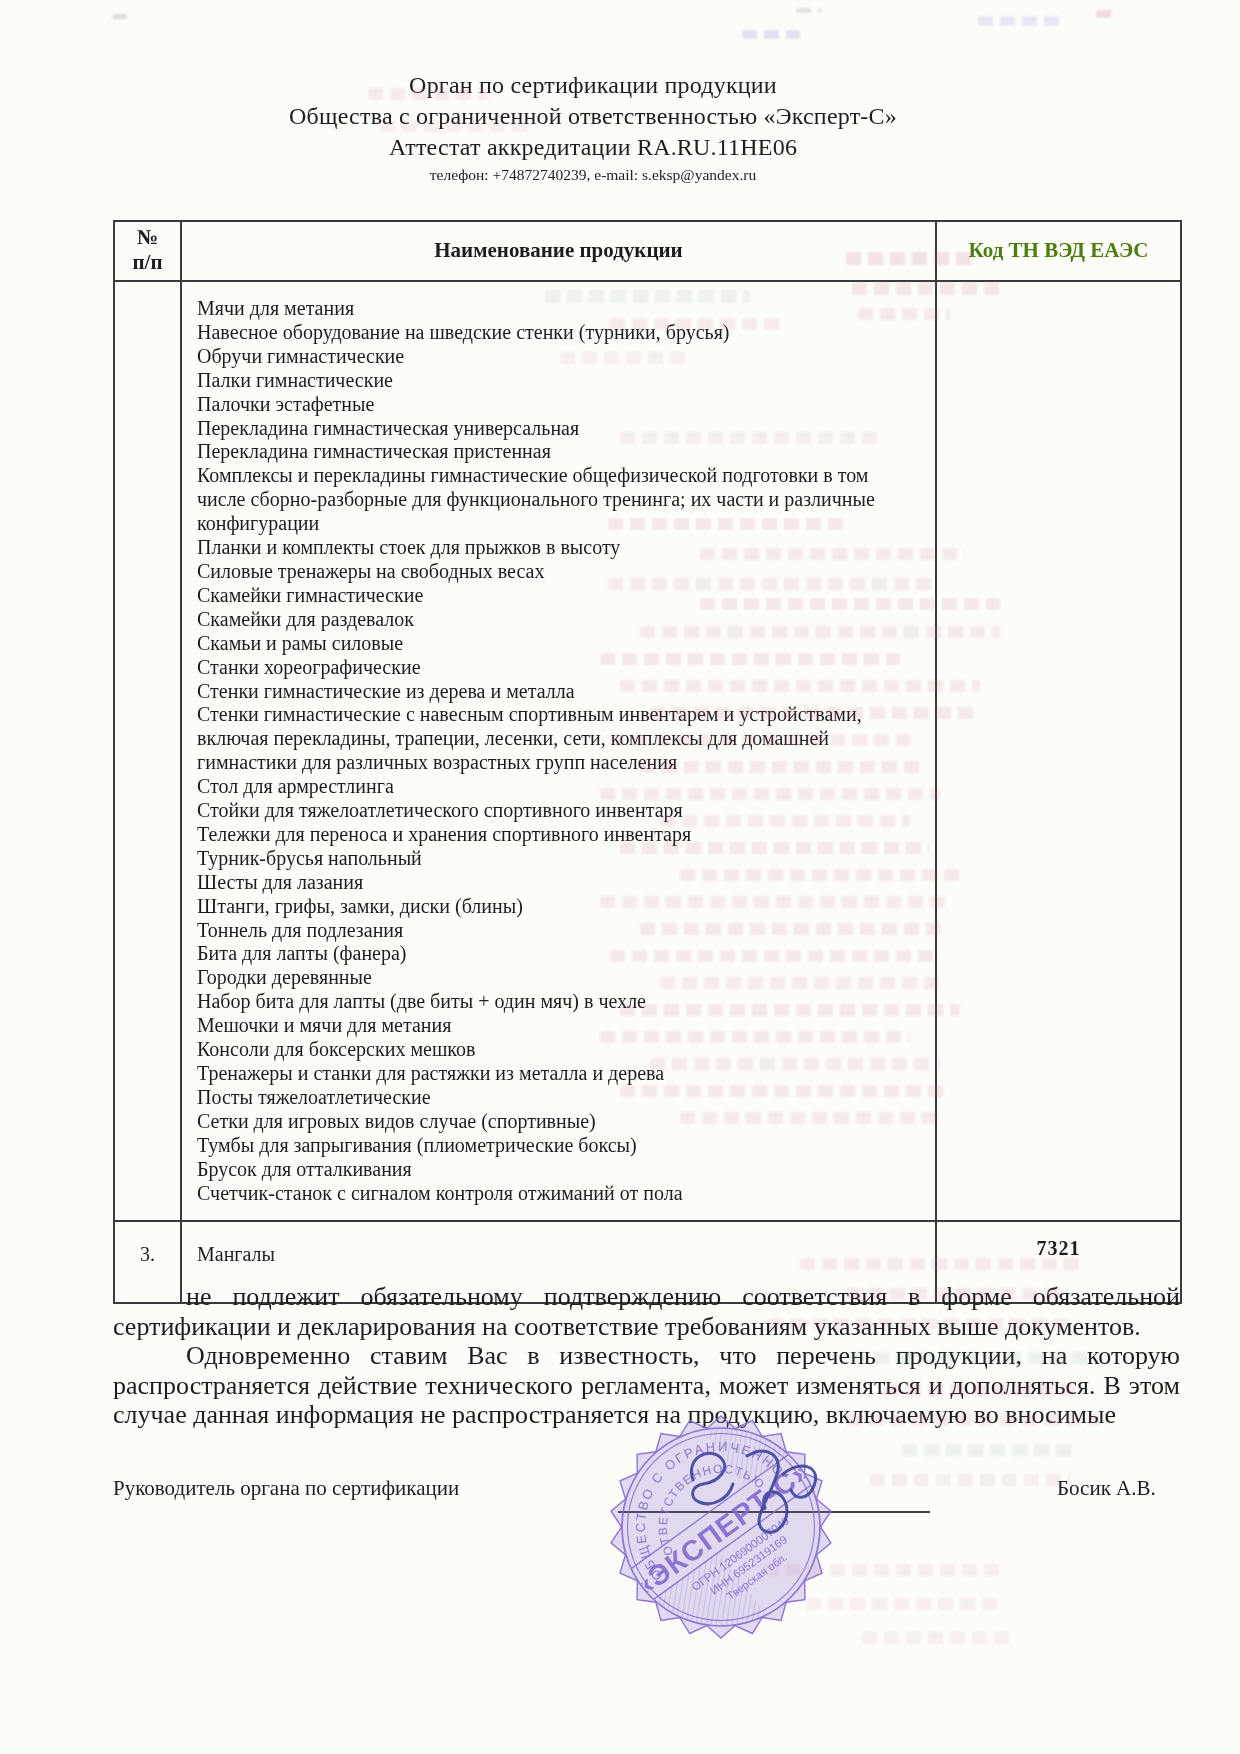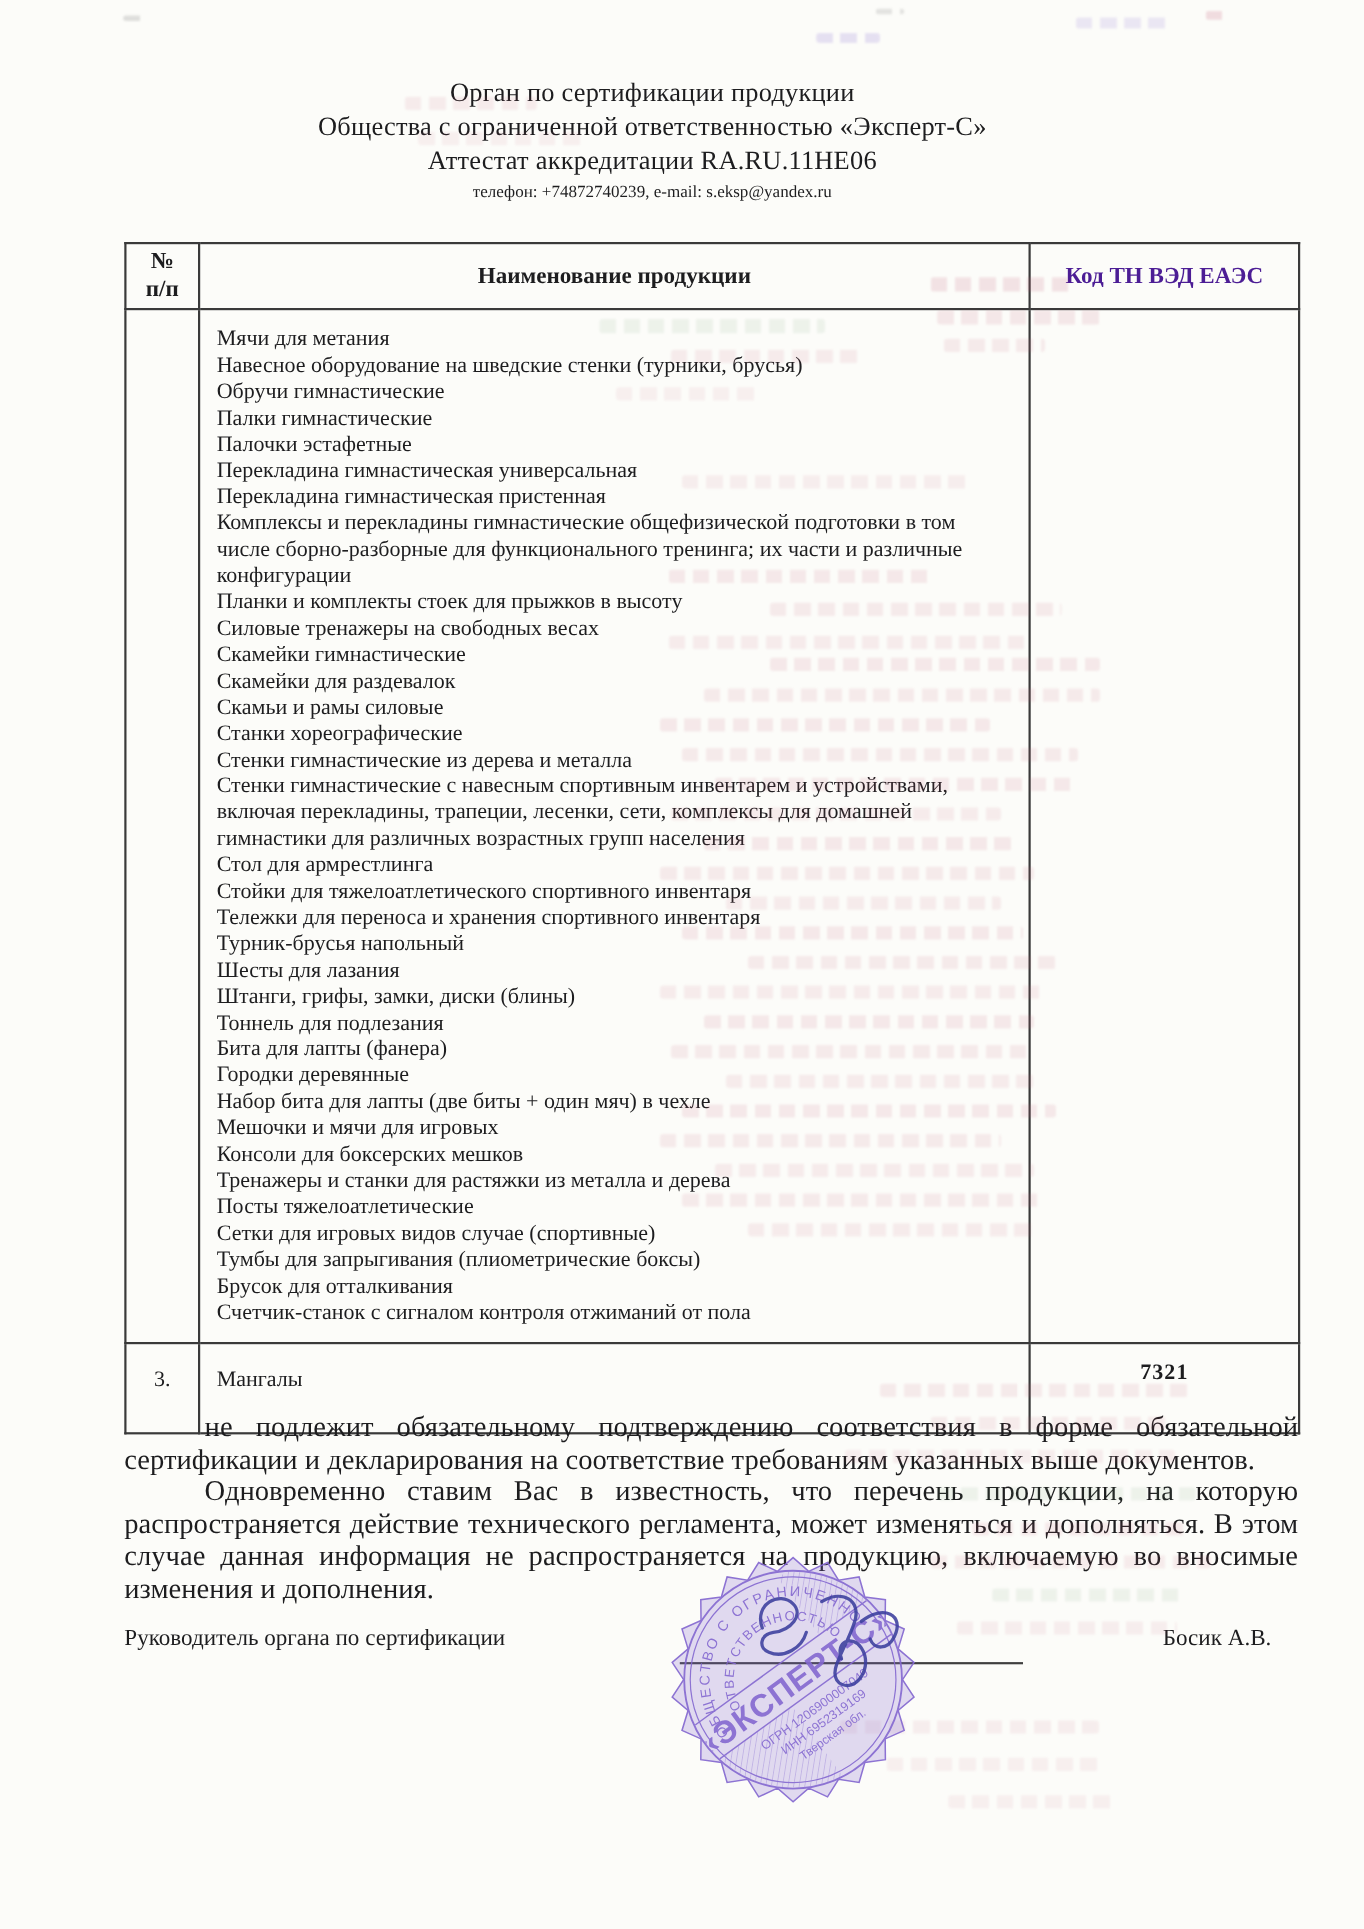--- a/index.html
+++ b/index.html
@@ -21,21 +21,21 @@
   table.products col.c1{width:67px;}
   table.products col.c2{width:755px;}
   table.products col.c3{width:245px;}
   table.products th, table.products td{
     border:2px solid #3a3a3a; vertical-align:top; padding:15px;
   }
   table.products th{
     font-size:21px; font-weight:bold; text-align:center; padding:3px 2px 5px 2px;
     vertical-align:middle;
   }
-  th.code-h{color:#4c1d95;}
+  th.code-h{color:#4d7c0f;}
   td.numcell{font-size:20px; text-align:center; padding-top:8px;}
   td.prodcell{padding:4px 10px 4px 24px;}
   .plist .line{font-size:20px; line-height:23.9px;}
   td.codecell{font-size:20px; text-align:center; vertical-align:middle; font-weight:600; letter-spacing:1px;}
   tr.row3 td{height:50px;}
   tr.row3 td.prodcell{vertical-align:middle; padding-top:0;}
   tr.row3 td.numcell{vertical-align:middle; padding-top:0;}
   
   .paras{position:absolute; left:113px; top:1282px; width:1067px;}
   .para{margin:0;}
@@ -107,21 +107,21 @@
               <div class="line">Стол для армрестлинга</div>
               <div class="line">Стойки для тяжелоатлетического спортивного инвентаря</div>
               <div class="line">Тележки для переноса и хранения спортивного инвентаря</div>
               <div class="line">Турник-брусья напольный</div>
               <div class="line">Шесты для лазания</div>
               <div class="line">Штанги, грифы, замки, диски (блины)</div>
               <div class="line">Тоннель для подлезания</div>
               <div class="line">Бита для лапты (фанера)</div>
               <div class="line">Городки деревянные</div>
               <div class="line">Набор бита для лапты (две биты + один мяч) в чехле</div>
-              <div class="line">Мешочки и мячи для игровых</div>
+              <div class="line">Мешочки и мячи для метания</div>
               <div class="line">Консоли для боксерских мешков</div>
               <div class="line">Тренажеры и станки для растяжки из металла и дерева</div>
               <div class="line">Посты тяжелоатлетические</div>
               <div class="line">Сетки для игровых видов случае (спортивные)</div>
               <div class="line">Тумбы для запрыгивания (плиометрические боксы)</div>
               <div class="line">Брусок для отталкивания</div>
               <div class="line">Счетчик-станок с сигналом контроля отжиманий от пола</div>
             </div>
       </td>
       <td class="codecell"></td>
@@ -140,21 +140,20 @@
 
   <div class="paras">
     <div class="para">
         <div class="line">не подлежит обязательному подтверждению соответствия в форме обязательной</div>
         <div class="line">сертификации и декларирования на соответствие требованиям указанных выше документов.</div>
       </div>
     <div class="para">
         <div class="line">Одновременно ставим Вас в известность, что перечень продукции, на которую</div>
         <div class="line">распространяется действие технического регламента, может изменяться и дополняться. В этом</div>
         <div class="line">случае данная информация не распространяется на продукцию, включаемую во вносимые</div>
-        <div class="line">изменения и дополнения.</div>
       </div>
   </div>
 
   <div class="sig-role">Руководитель органа по сертификации</div>
   <div class="sig-line"></div>
   <div class="sig-name">Босик А.В.</div>
 
   <svg class="stamp" viewBox="0 0 226 226">
     <defs>
       <pattern id="hatch" width="5" height="5" patternUnits="userSpaceOnUse" patternTransform="rotate(45)">

